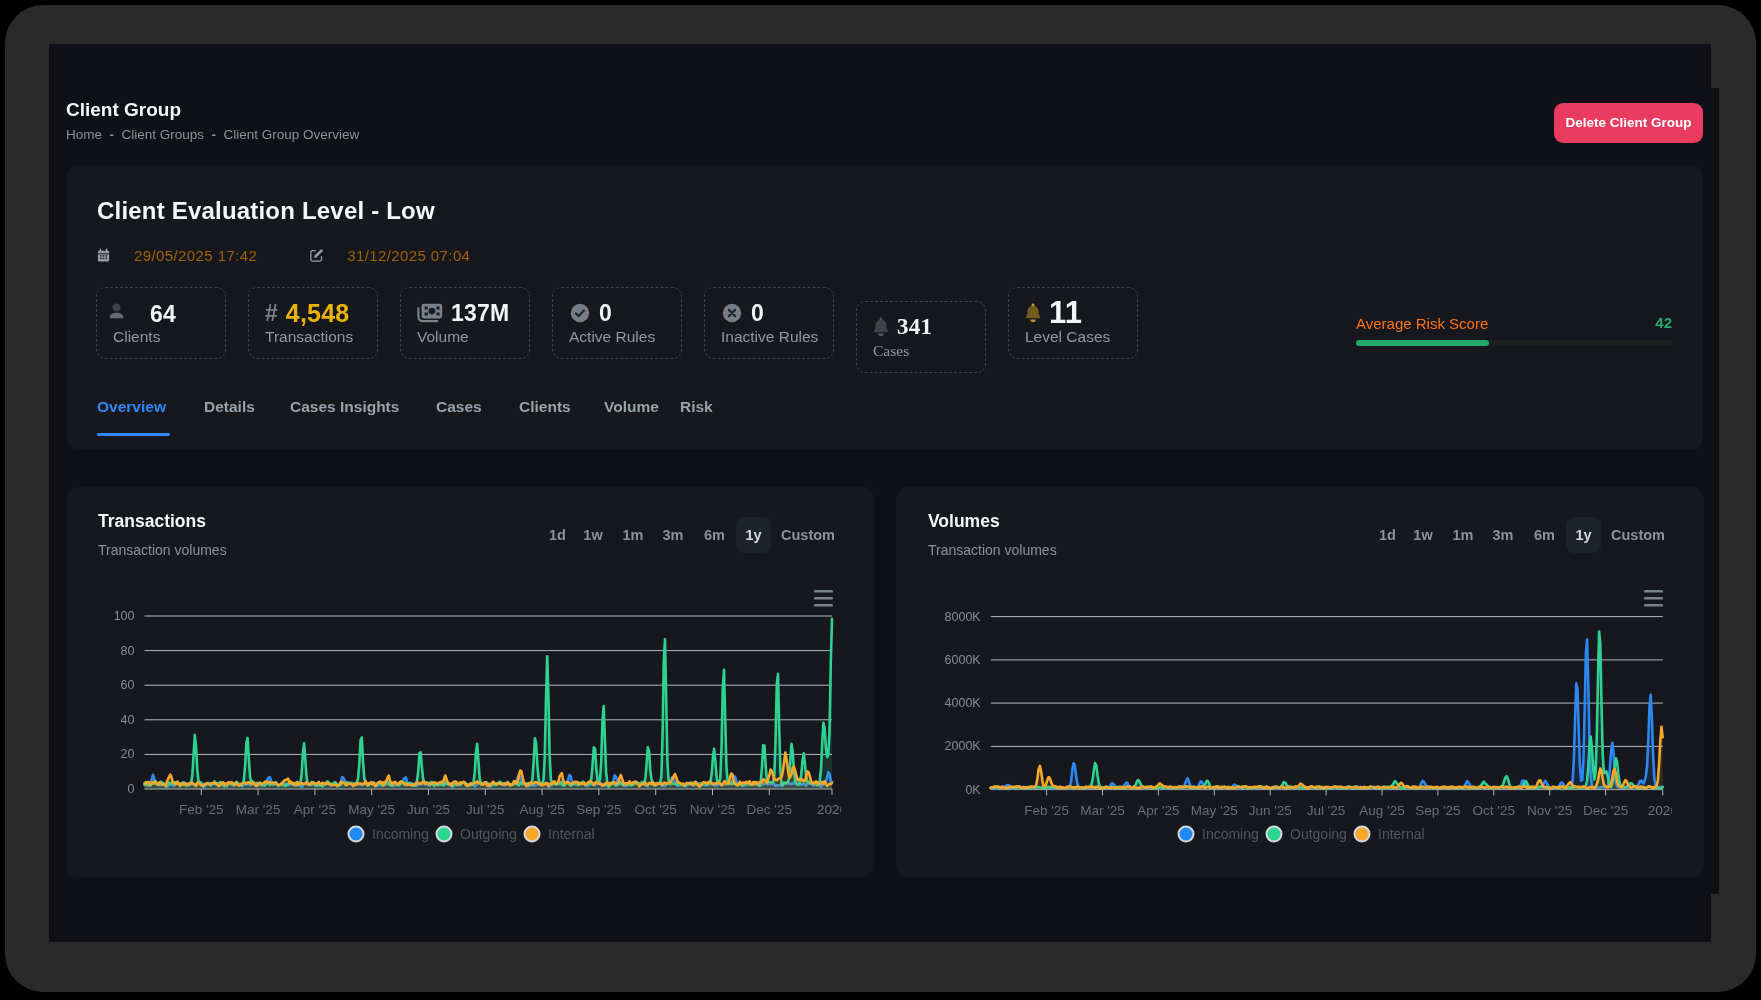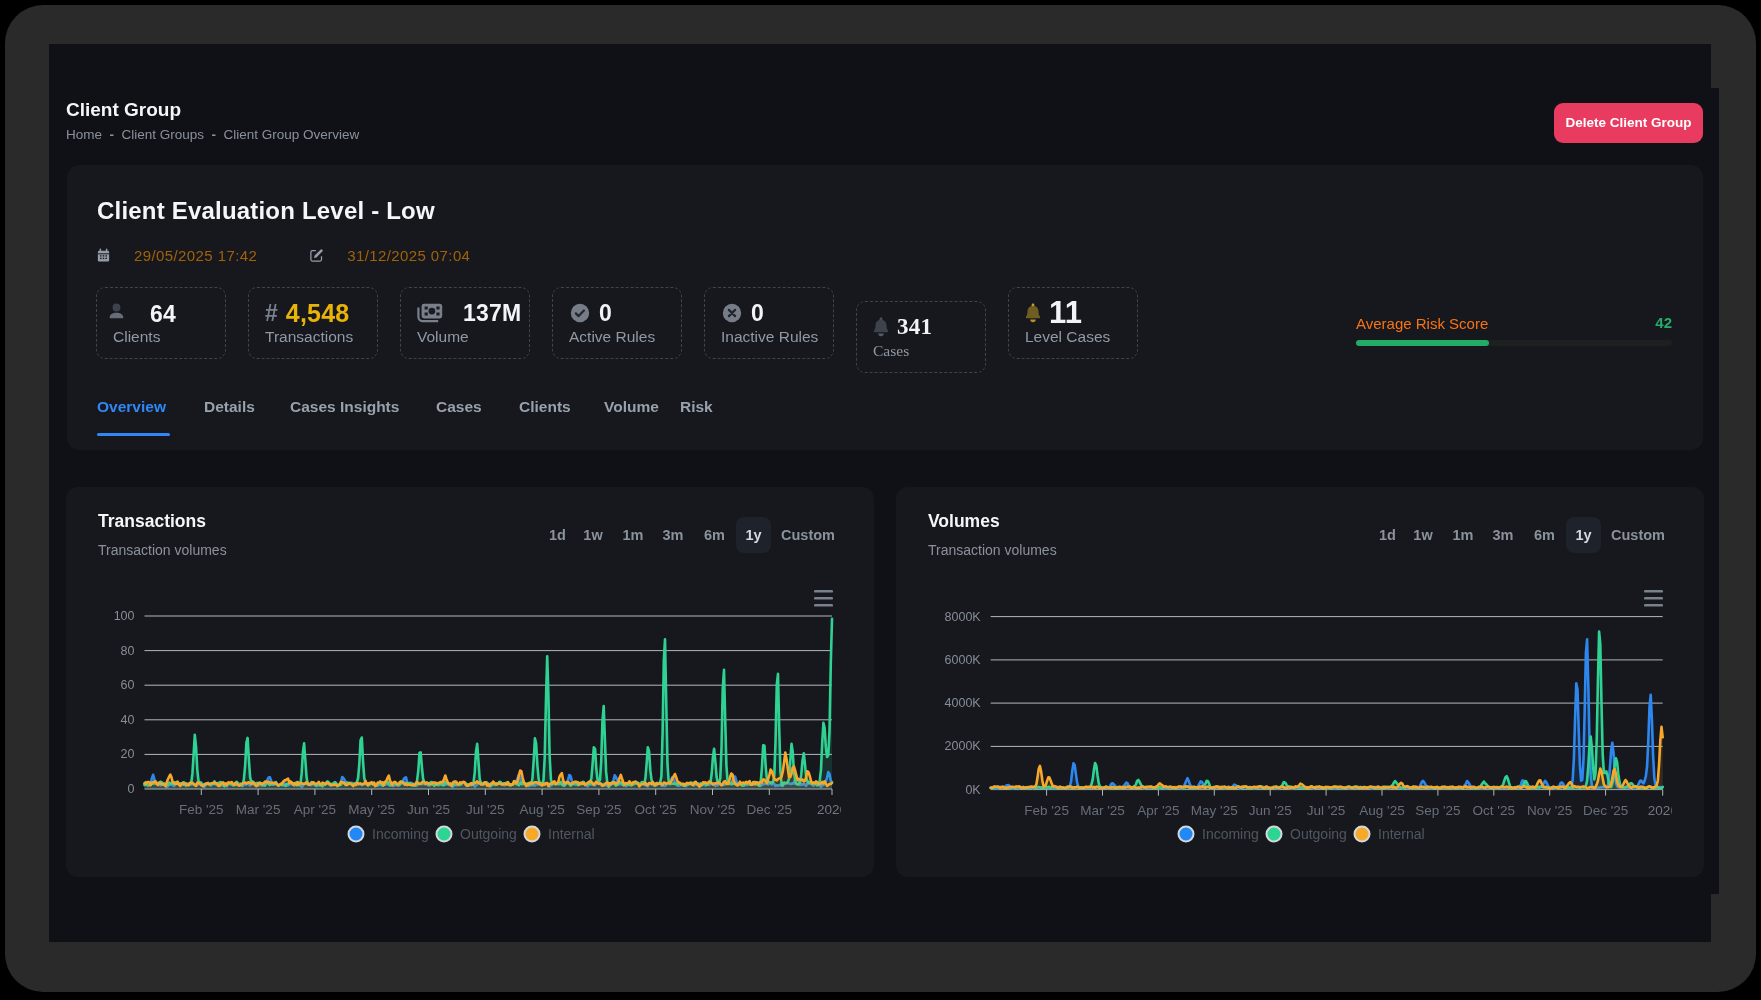--- a/index.html
+++ b/index.html
@@ -49,21 +49,21 @@
 <div style="position:absolute;left:16px;top:40px;font-size:15.5px;color:#9199a4">Clients</div>
 </div>
 <div style="position:absolute;left:248px;top:287px;width:130px;height:72px;border:1px dashed #3e434d;border-radius:9px;">
 <div style="position:absolute;left:16px;top:13px;display:flex;align-items:center;gap:8px;height:24px">
       <span style="font-size:23px;font-weight:bold;color:#79808a;line-height:20px">#</span>
       <span style="font-size:25px;font-weight:bold;color:#eab308;letter-spacing:0.2px">4,548</span>
     </div>
 <div style="position:absolute;left:16px;top:40px;font-size:15.5px;color:#9199a4">Transactions</div>
 </div>
 <div style="position:absolute;left:400px;top:287px;width:130px;height:72px;border:1px dashed #3e434d;border-radius:9px;">
-<div style="position:absolute;left:16px;top:13px;display:flex;align-items:center;gap:20px;height:24px">
+<div style="position:absolute;left:16px;top:13px;display:flex;align-items:center;gap:8px;height:24px">
       <svg width="26" height="21" viewBox="0 0 26 21">
         <rect x="4.6" y="0.8" width="20.6" height="14.6" rx="2.4" fill="#79808a"></rect>
         <g fill="#191c22">
           <circle cx="14.9" cy="8.1" r="3.4"></circle>
           <path d="M7.6 3.6h3.2v3H7.6zM19.4 3.6h3.2v3h-3.2zM7.6 9.6h3.2v3H7.6zM19.4 9.6h3.2v3h-3.2z"></path>
         </g>
         <path d="M1.4 4.6v9.2a4.4 4.4 0 0 0 4.4 4.4h15.4" fill="none" stroke="#79808a" stroke-width="2.2"></path>
       </svg>
       <span style="font-size:23px;font-weight:bold;color:#f2f4f7;letter-spacing:0.2px">137M</span>
     </div>

